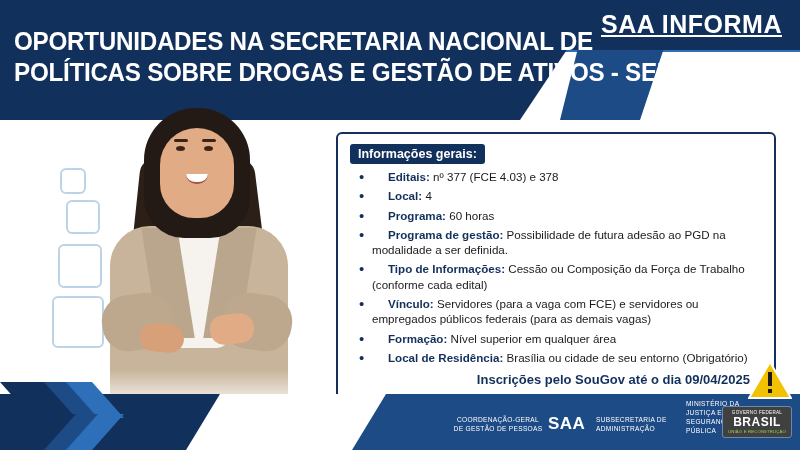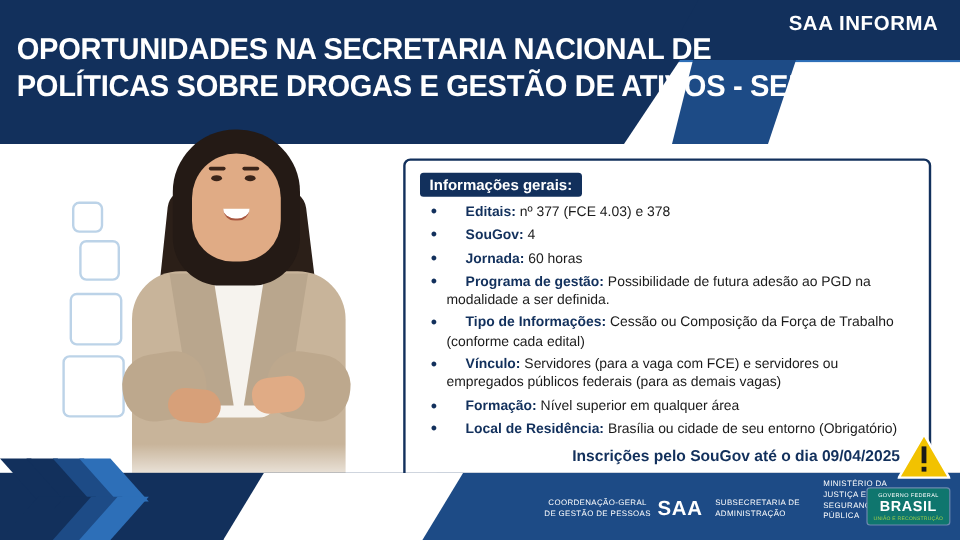--- a/index.html
+++ b/index.html
@@ -44,22 +44,22 @@
 
   
   .saa-informa-band {
     position: absolute; right: 0; top: 0; width: 260px; height: 50px;
     background: #12305c;
     clip-path: polygon(42px 0, 260px 0, 260px 50px, 14px 50px);
     z-index: 4;
   }
   .saa-informa-text {
     position: absolute; right: 18px; top: 10px;
-    color: #ffffff; font-size: 17px; font-weight: bold;
-    letter-spacing: 0.5px; z-index: 6;
+    color: #ffffff; font-size: 25px; font-weight: bold;
+    letter-spacing: 0.5px; z-index: 6; text-decoration: underline;
   }
   .top-right-accent {
     position: absolute; right: 0; top: 0; width: 300px; height: 52px;
     background: #2d6fb8; z-index: 2;
     clip-path: polygon(56px 0, 300px 0, 300px 52px, 28px 52px);
   }
 
   
   .sq {
     position: absolute; border: 2px solid #bcd3e8; border-radius: 6px; z-index: 1;
@@ -163,21 +163,21 @@
   }
   .f-cgp { left: 452px; bottom: 16px; text-align: center; width: 92px; }
   .f-subs { left: 596px; bottom: 16px; text-align: left; width: 90px; }
   .f-min { left: 686px; bottom: 14px; text-align: left; width: 66px; }
   .saa-logo {
     position: absolute; left: 548px; bottom: 16px; z-index: 8;
     color: #ffffff; font-size: 17px; font-weight: bold; letter-spacing: 0.5px;
   }
   .brasil-logo {
     position: absolute; right: 8px; bottom: 12px; z-index: 8;
-    background: #0f766e; border: 1px solid #6d88b0; border-radius: 3px;
+    background: #404040; border: 1px solid #6d88b0; border-radius: 3px;
     padding: 3px 5px; text-align: center; color: #ffffff;
   }
   .brasil-logo .b-top { font-size: 4.6px; letter-spacing: 0.3px; }
   .brasil-logo .b-main { font-size: 12px; font-weight: bold; letter-spacing: 0.5px; }
   .brasil-logo .b-sub { font-size: 4.2px; letter-spacing: 0.2px; color: #9fd14a; }
 </style>
 </head>
 <body>
 
 <div class="poster">
@@ -217,22 +217,22 @@
     <div class="ph-arm-r"></div>
     <div class="ph-hand-l"></div>
     <div class="ph-hand-r"></div>
     <div class="ph-fade"></div>
   </div>
 
   <div class="info-card">
     <div class="sec-label">Informações gerais:</div>
     <ul class="bullets">
       <li><b>Editais:</b><span> nº 377 (FCE 4.03) e 378</span></li>
-      <li><b>SouGov:</b><span> 4</span></li>
-      <li><b>Jornada:</b><span> 60 horas</span></li>
+      <li><b>Local:</b><span> 4</span></li>
+      <li><b>Programa:</b><span> 60 horas</span></li>
       <li><b>Programa de gestão:</b><span> Possibilidade de futura adesão ao PGD na modalidade a ser definida.</span></li>
       <li><b>Tipo de Informações:</b><span> Cessão ou Composição da Força de Trabalho (conforme cada edital)</span></li>
     </ul>
 
     <ul class="bullets">
       <li><b>Vínculo:</b><span>   Servidores (para a vaga com FCE) e servidores ou empregados públicos federais (para as demais vagas)</span></li>
       <li><b>Formação:</b><span> Nível superior em qualquer área</span></li>
       <li><b>Local de Residência:</b><span> Brasília ou cidade de seu entorno (Obrigatório)</span></li>
     </ul>
   </div>

